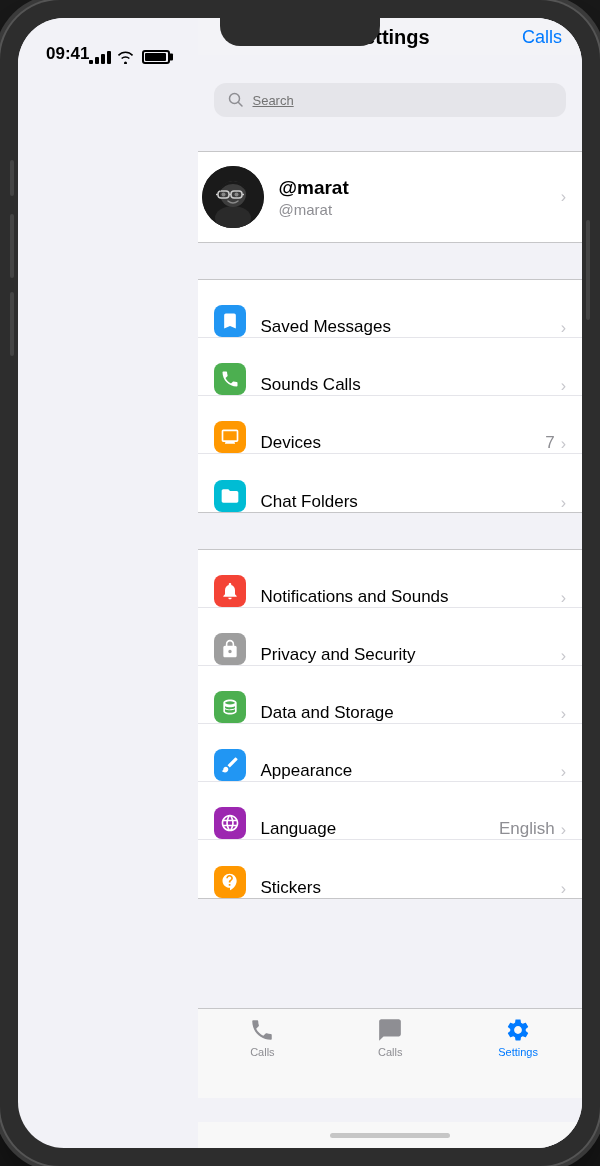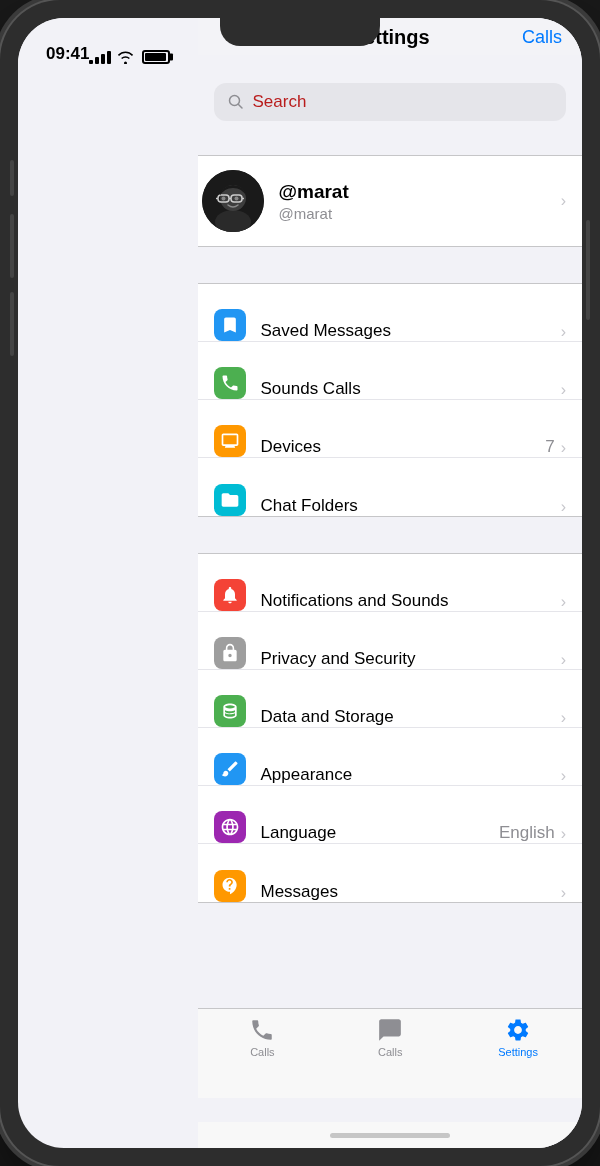--- a/index.html
+++ b/index.html
@@ -182,22 +182,23 @@
     }
     .search-bar {
       background: #e5e5ea;
       border-radius: 12px;
       padding: 9px 14px;
       display: flex;
       align-items: center;
       gap: 8px;
     }
     .search-placeholder {
-      color: #b91c1c;
-      font-size: 17px;
+      color: #737373;
+      font-size: 13px;
+      text-decoration: underline;
     }
 
     
     .list-area {
       flex: 1;
       overflow-y: auto;
       overflow-x: hidden;
     }
     .list-area::-webkit-scrollbar { display: none; }
 
@@ -538,21 +539,21 @@
             <span class="row-value">English</span>
             <span class="row-chevron">›</span>
           </div>
 
           <div class="list-row" style="border-bottom:none;">
             <div class="row-icon" style="background:#ff9800;">
               <svg viewBox="0 0 24 24">
                   <path d="M11.5 2C6.81 2 3 5.81 3 10.5S6.81 19 11.5 19h.5v3c4.86-2.34 8-7 8-11.5C20 5.81 16.19 2 11.5 2zm1 14.5h-2v-2h2v2zm0-4h-2c0-3.25 3-3 3-5 0-1.1-.9-2-2-2s-2 .9-2 2h-2c0-2.21 1.79-4 4-4s4 1.79 4 4c0 2.5-3 2.75-3 5z"></path>
                 </svg>
             </div>
-            <span class="row-label">Messages</span>
+            <span class="row-label">Stickers</span>
             <span class="row-chevron">›</span>
           </div>
 
         </div>
 
         <div style="height:20px;"></div>
 
       </div>
 
       <div class="tab-bar">

